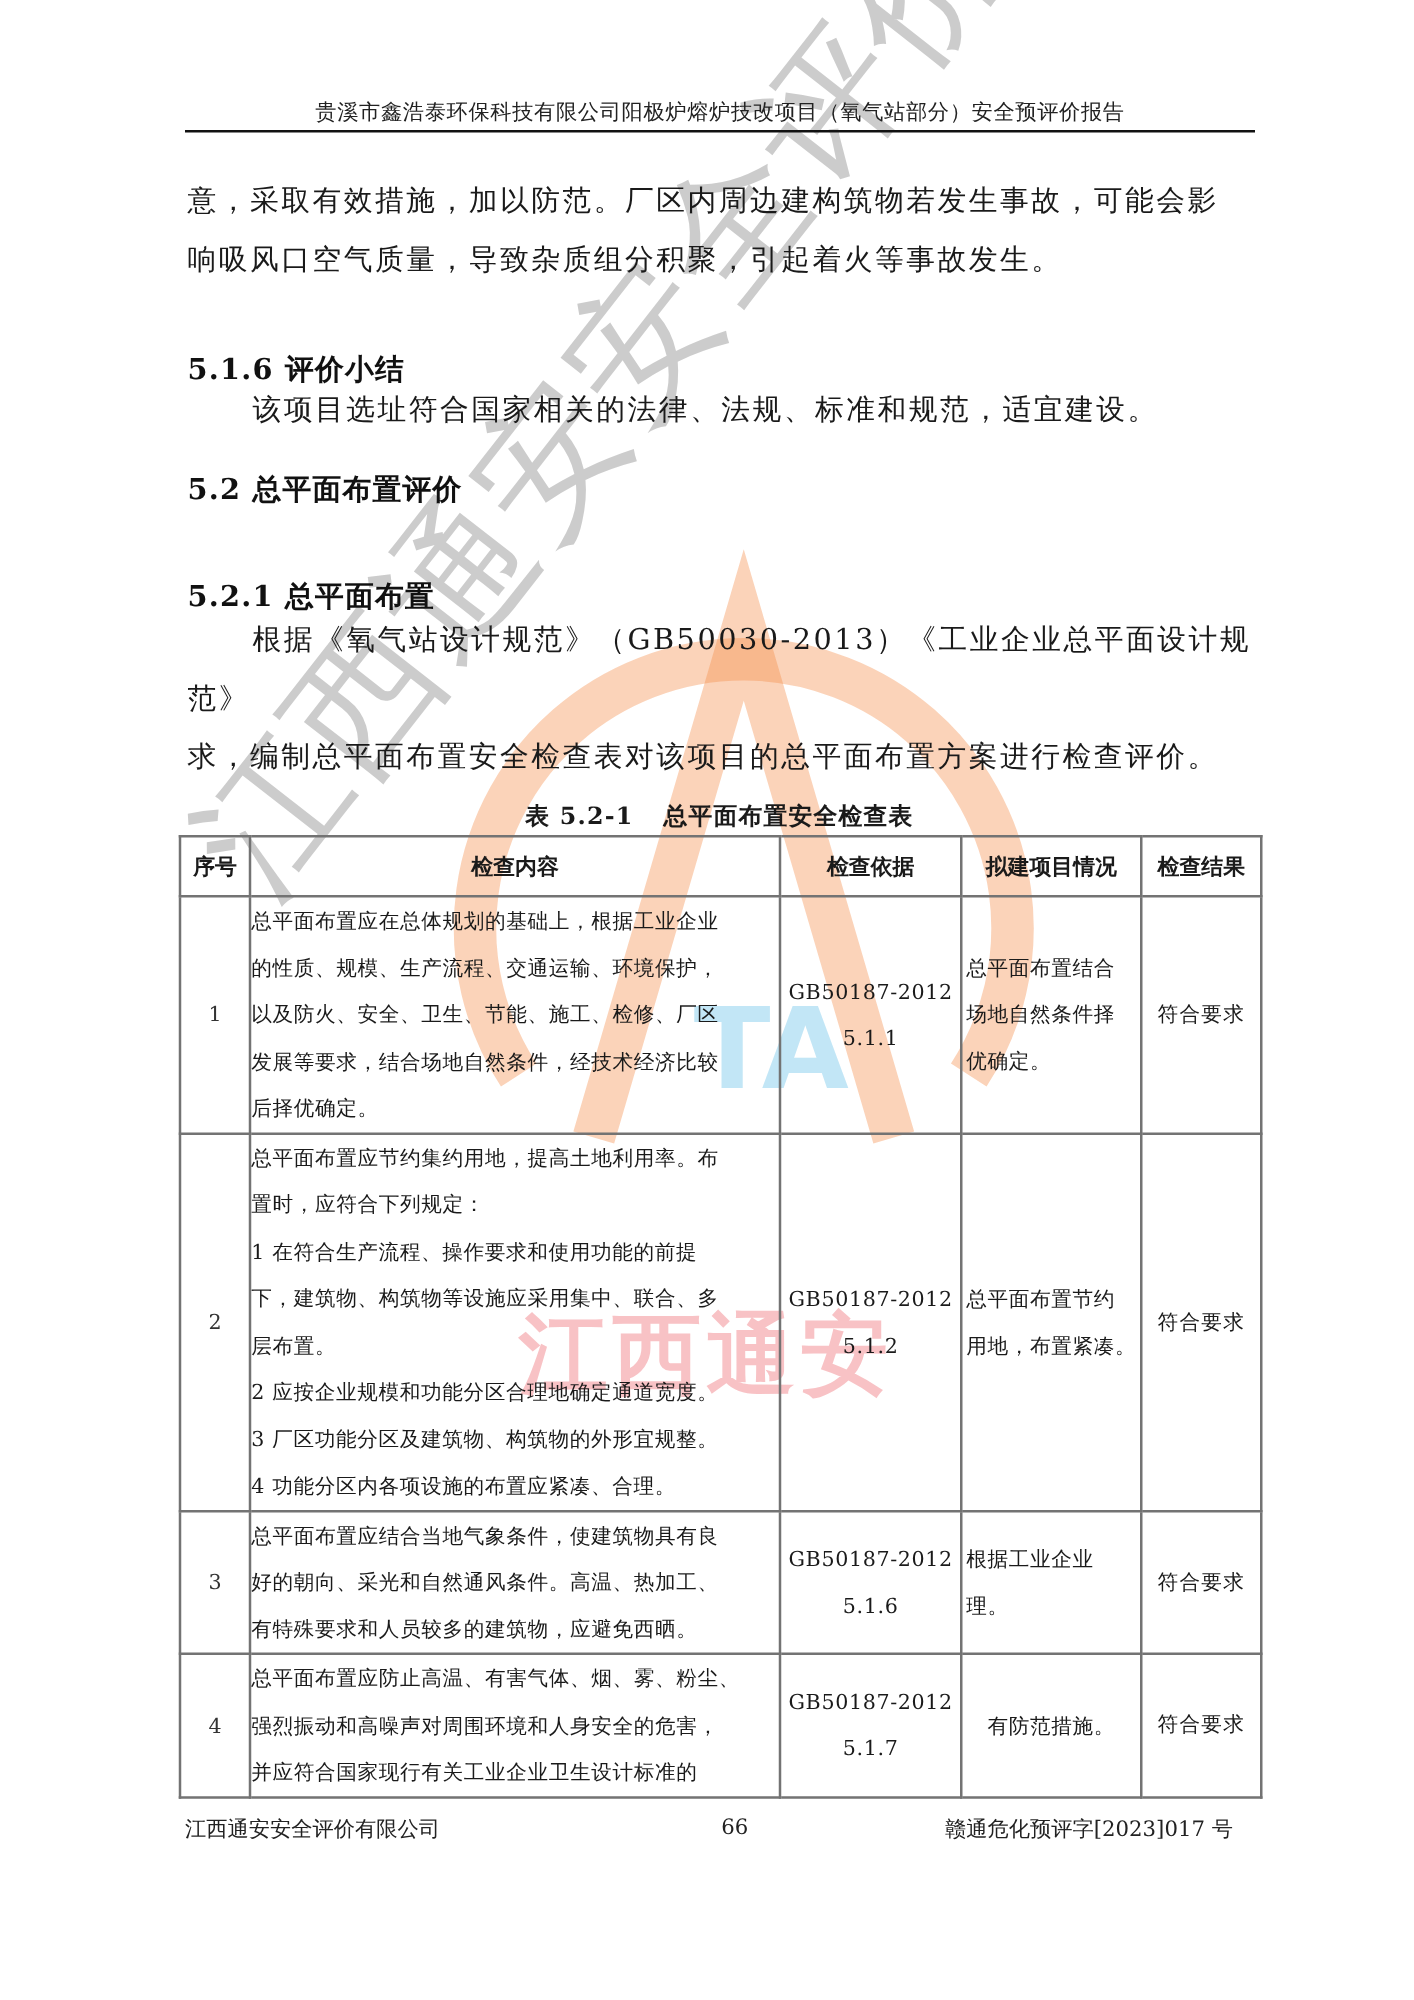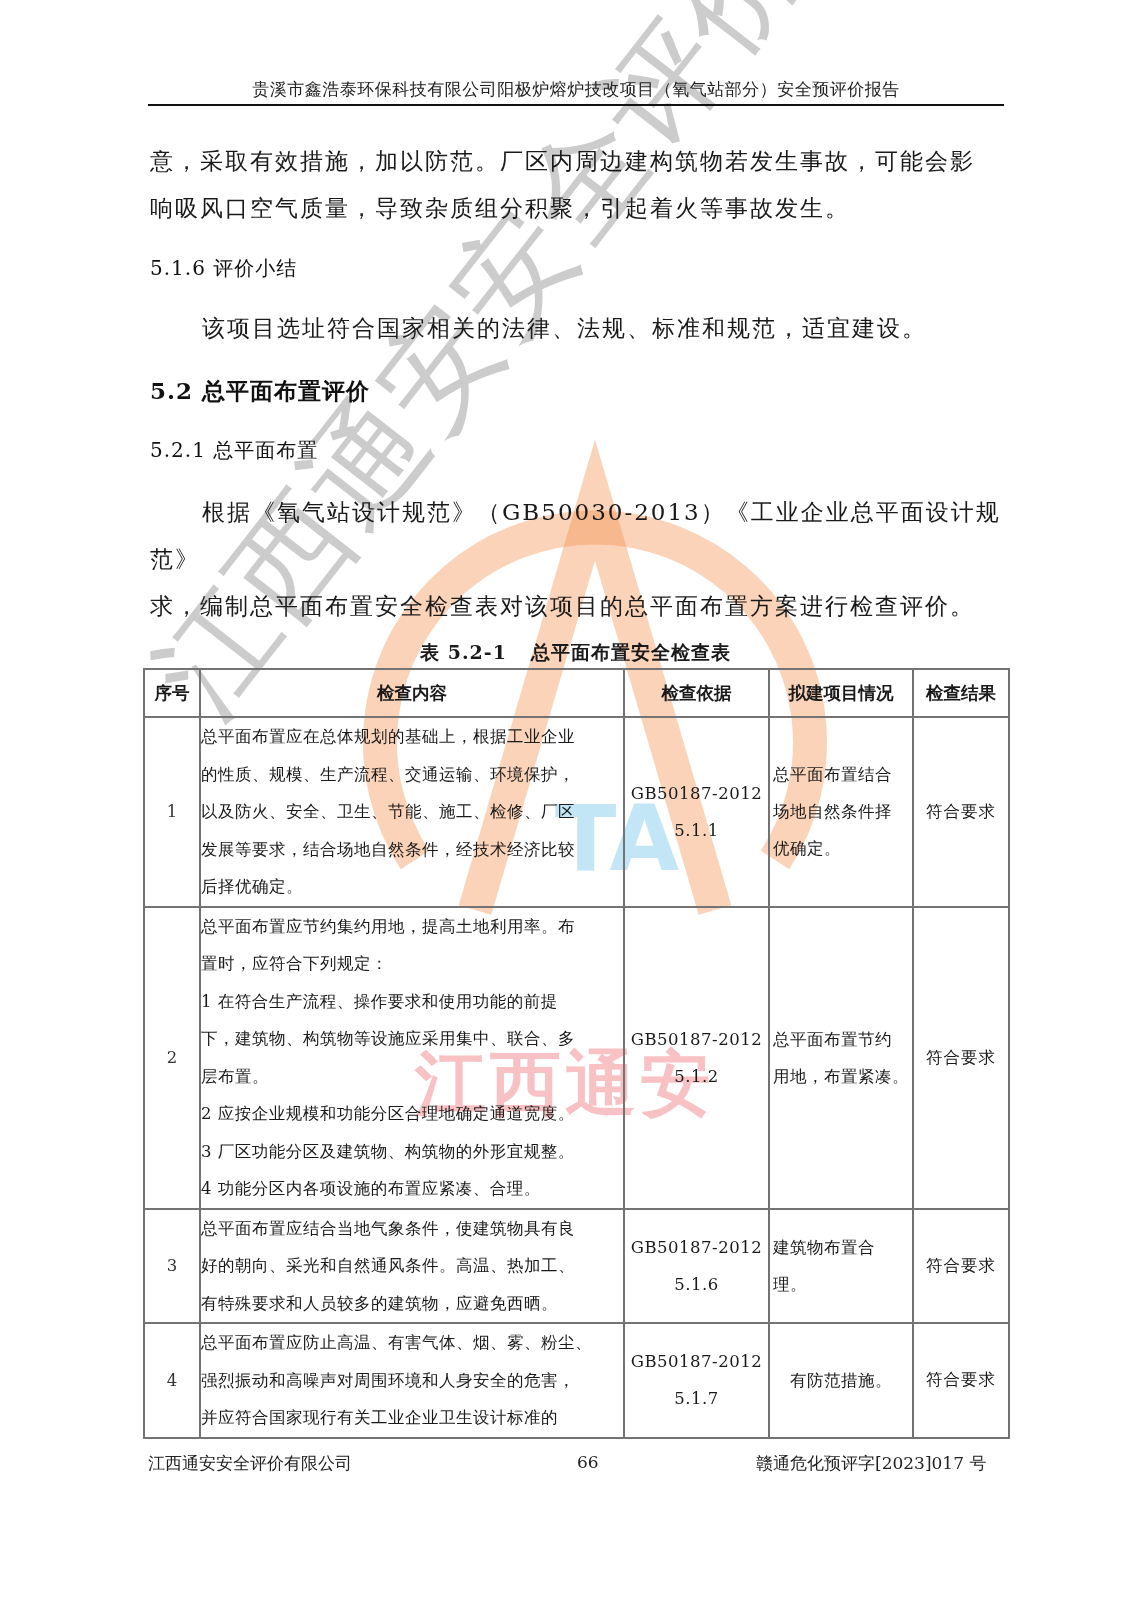--- a/index.html
+++ b/index.html
@@ -8,21 +8,21 @@
   .page { position: absolute; left: 0; top: 0; width: 1131px; height: 1600px; }
 
   .running-header { position: absolute; left: 148px; top: 78px; width: 856px; text-align: center;
                     font-size: 17px; letter-spacing: 0.5px; color: #222; }
   .header-rule { position: absolute; left: 148px; top: 104px; width: 856px; height: 0;
                  border-top: 2px solid #111; }
 
   .para { position: absolute; left: 150px; width: 856px; font-size: 23px; line-height: 47px;
           letter-spacing: 2px; color: #1a1a1a; }
   .indent { text-indent: 52px; }
-  .h3 { position: absolute; left: 150px; font-size: 20px; font-weight: normal; letter-spacing: 1px; color: #111; }
+  .h3 { position: absolute; left: 150px; font-size: 23px; font-weight: bold; letter-spacing: 1px; color: #111; margin-top: 25px; }
   .h2 { position: absolute; left: 150px; font-size: 23px; font-weight: bold; letter-spacing: 1px; color: #111; }
 
   .table-caption { position: absolute; left: 143px; top: 640px; width: 865px; text-align: center;
                    font-size: 19px; font-weight: bold; letter-spacing: 1px; }
   .table-caption .num { margin-right: 24px; }
 
   table.check { position: absolute; left: 143px; top: 668px; width: 865px; border-collapse: collapse;
                 font-size: 16.5px; table-layout: fixed; }
   table.check th, table.check td { border: 2px solid #737373; padding: 0 3px; vertical-align: middle; }
   table.check th { height: 46px; font-weight: bold; font-size: 17.5px; text-align: center; }
@@ -152,21 +152,21 @@
         <td class="content">
           <span class="line">总平面布置应结合当地气象条件，使建筑物具有良</span>
           <span class="line">好的朝向、采光和自然通风条件。高温、热加工、</span>
           <span class="line">有特殊要求和人员较多的建筑物，应避免西晒。</span>
         </td>
         <td class="basis">
           <span class="line">GB50187-2012</span>
           <span class="line">5.1.6</span>
         </td>
         <td class="status">
-          <span class="line">建筑物布置合</span>
+          <span class="line">根据工业企业</span>
           <span class="line">理。</span>
         </td>
         <td class="result">符合要求</td>
       </tr>
 
       <tr style="height:112px;">
         <td class="seq">4</td>
         <td class="content">
           <span class="line">总平面布置应防止高温、有害气体、烟、雾、粉尘、</span>
           <span class="line">强烈振动和高噪声对周围环境和人身安全的危害，</span>

